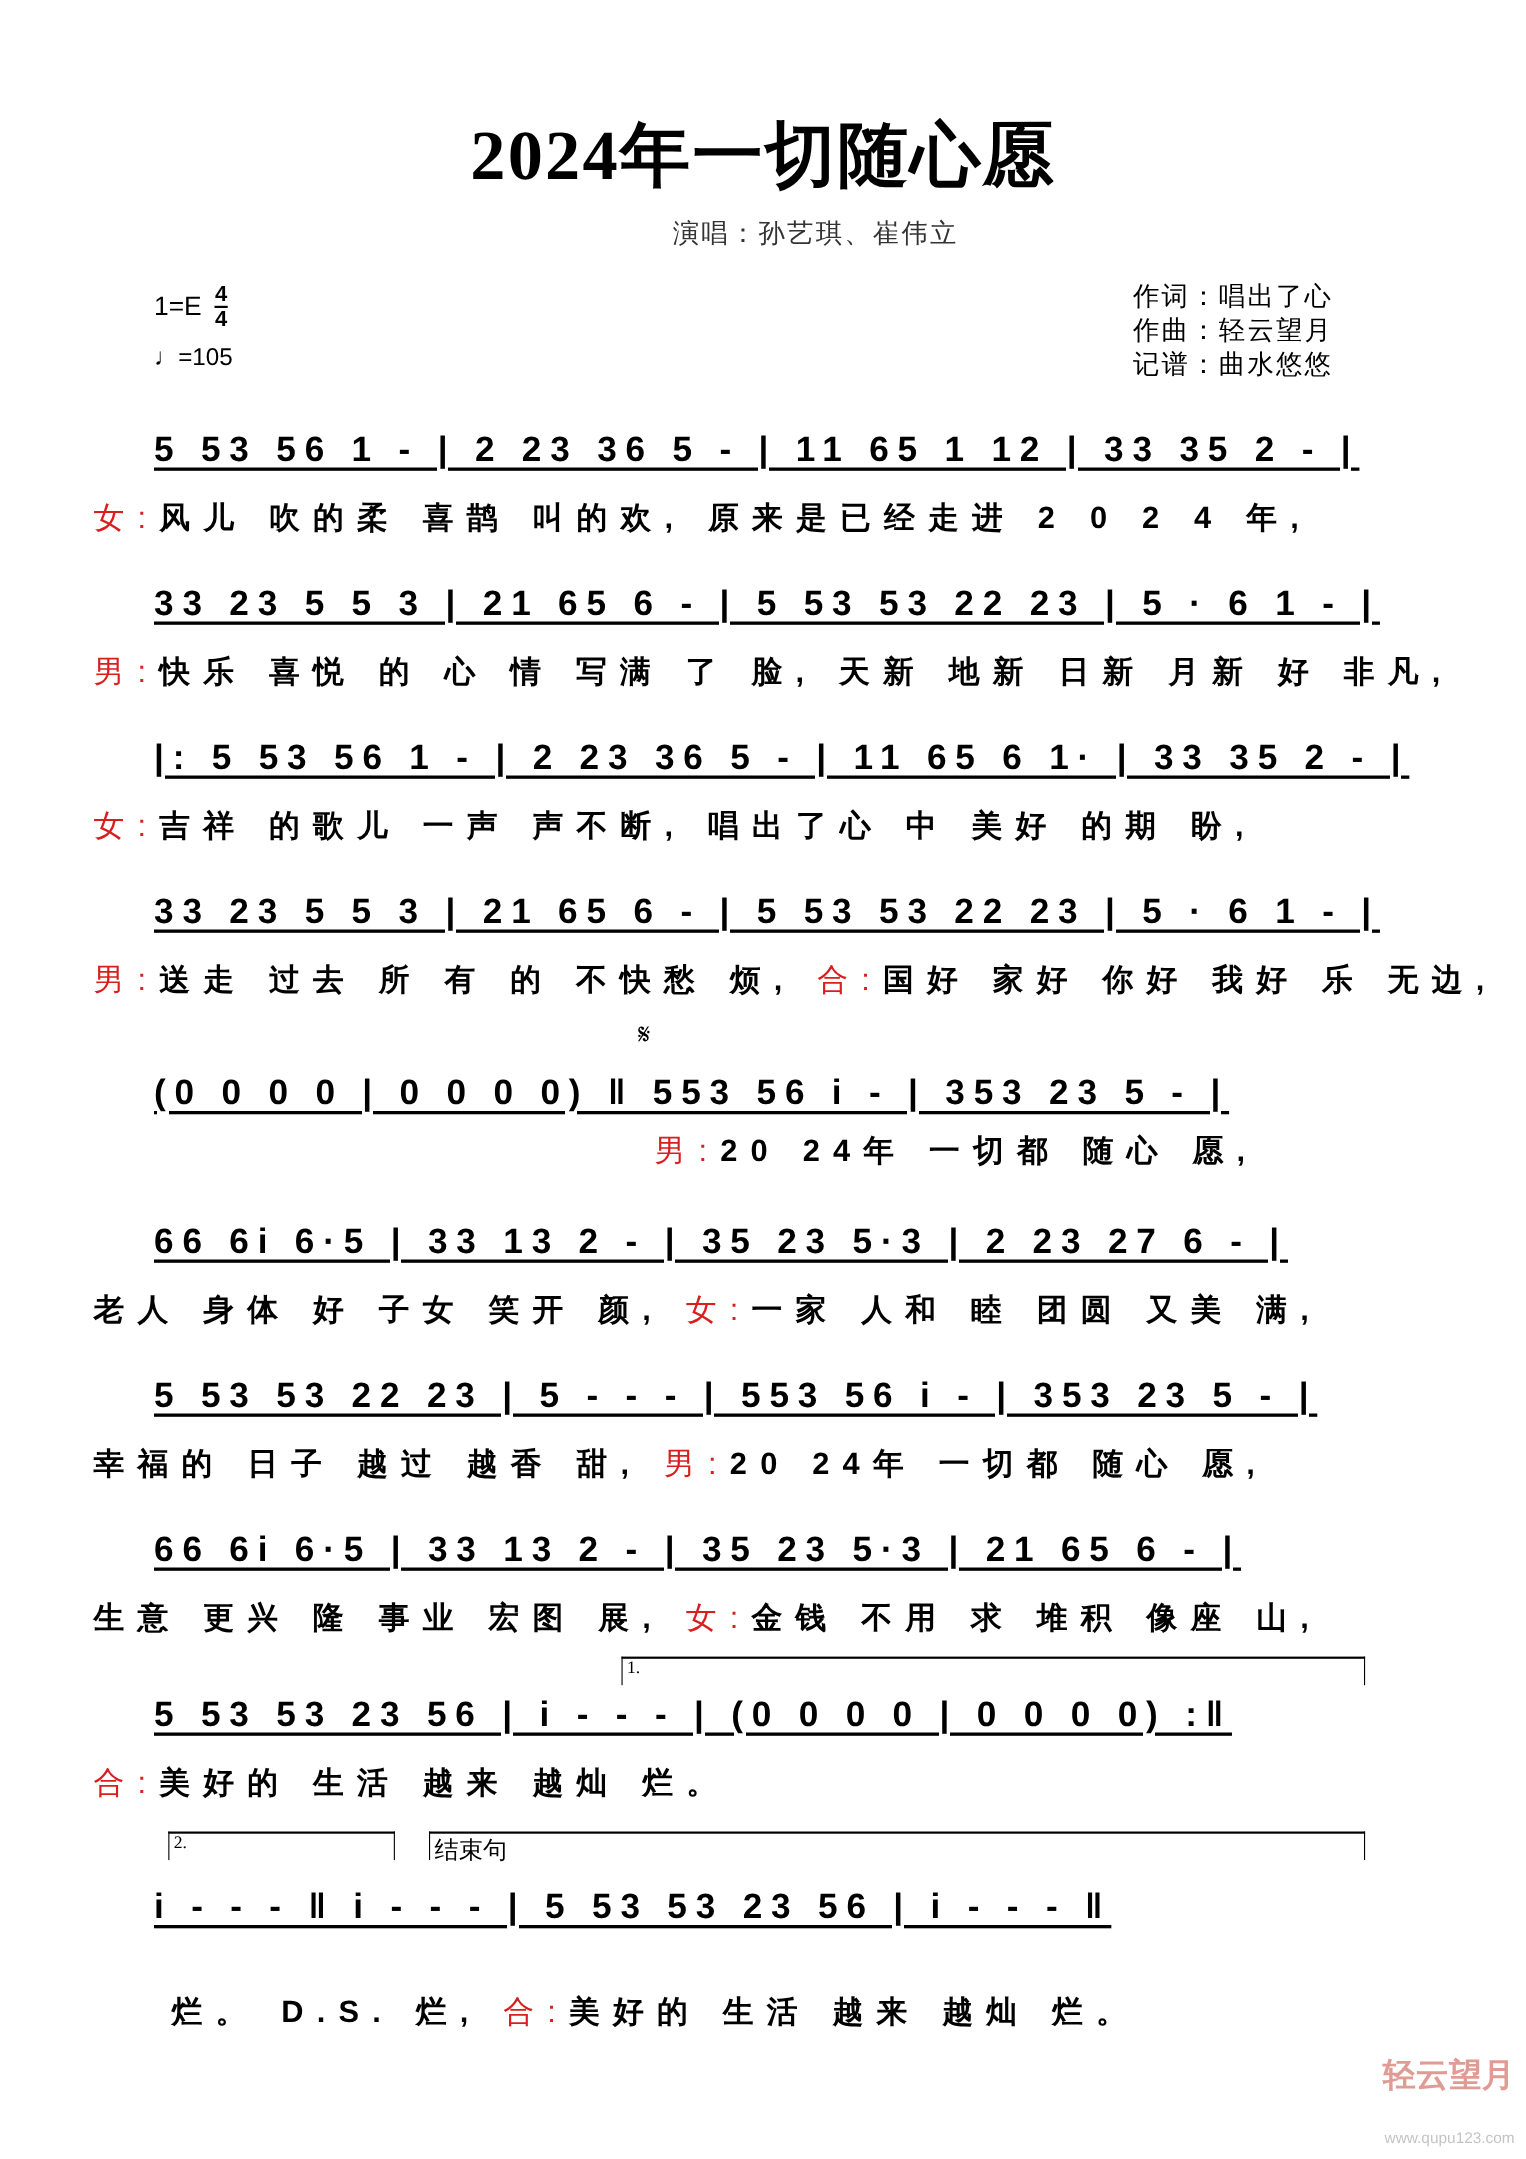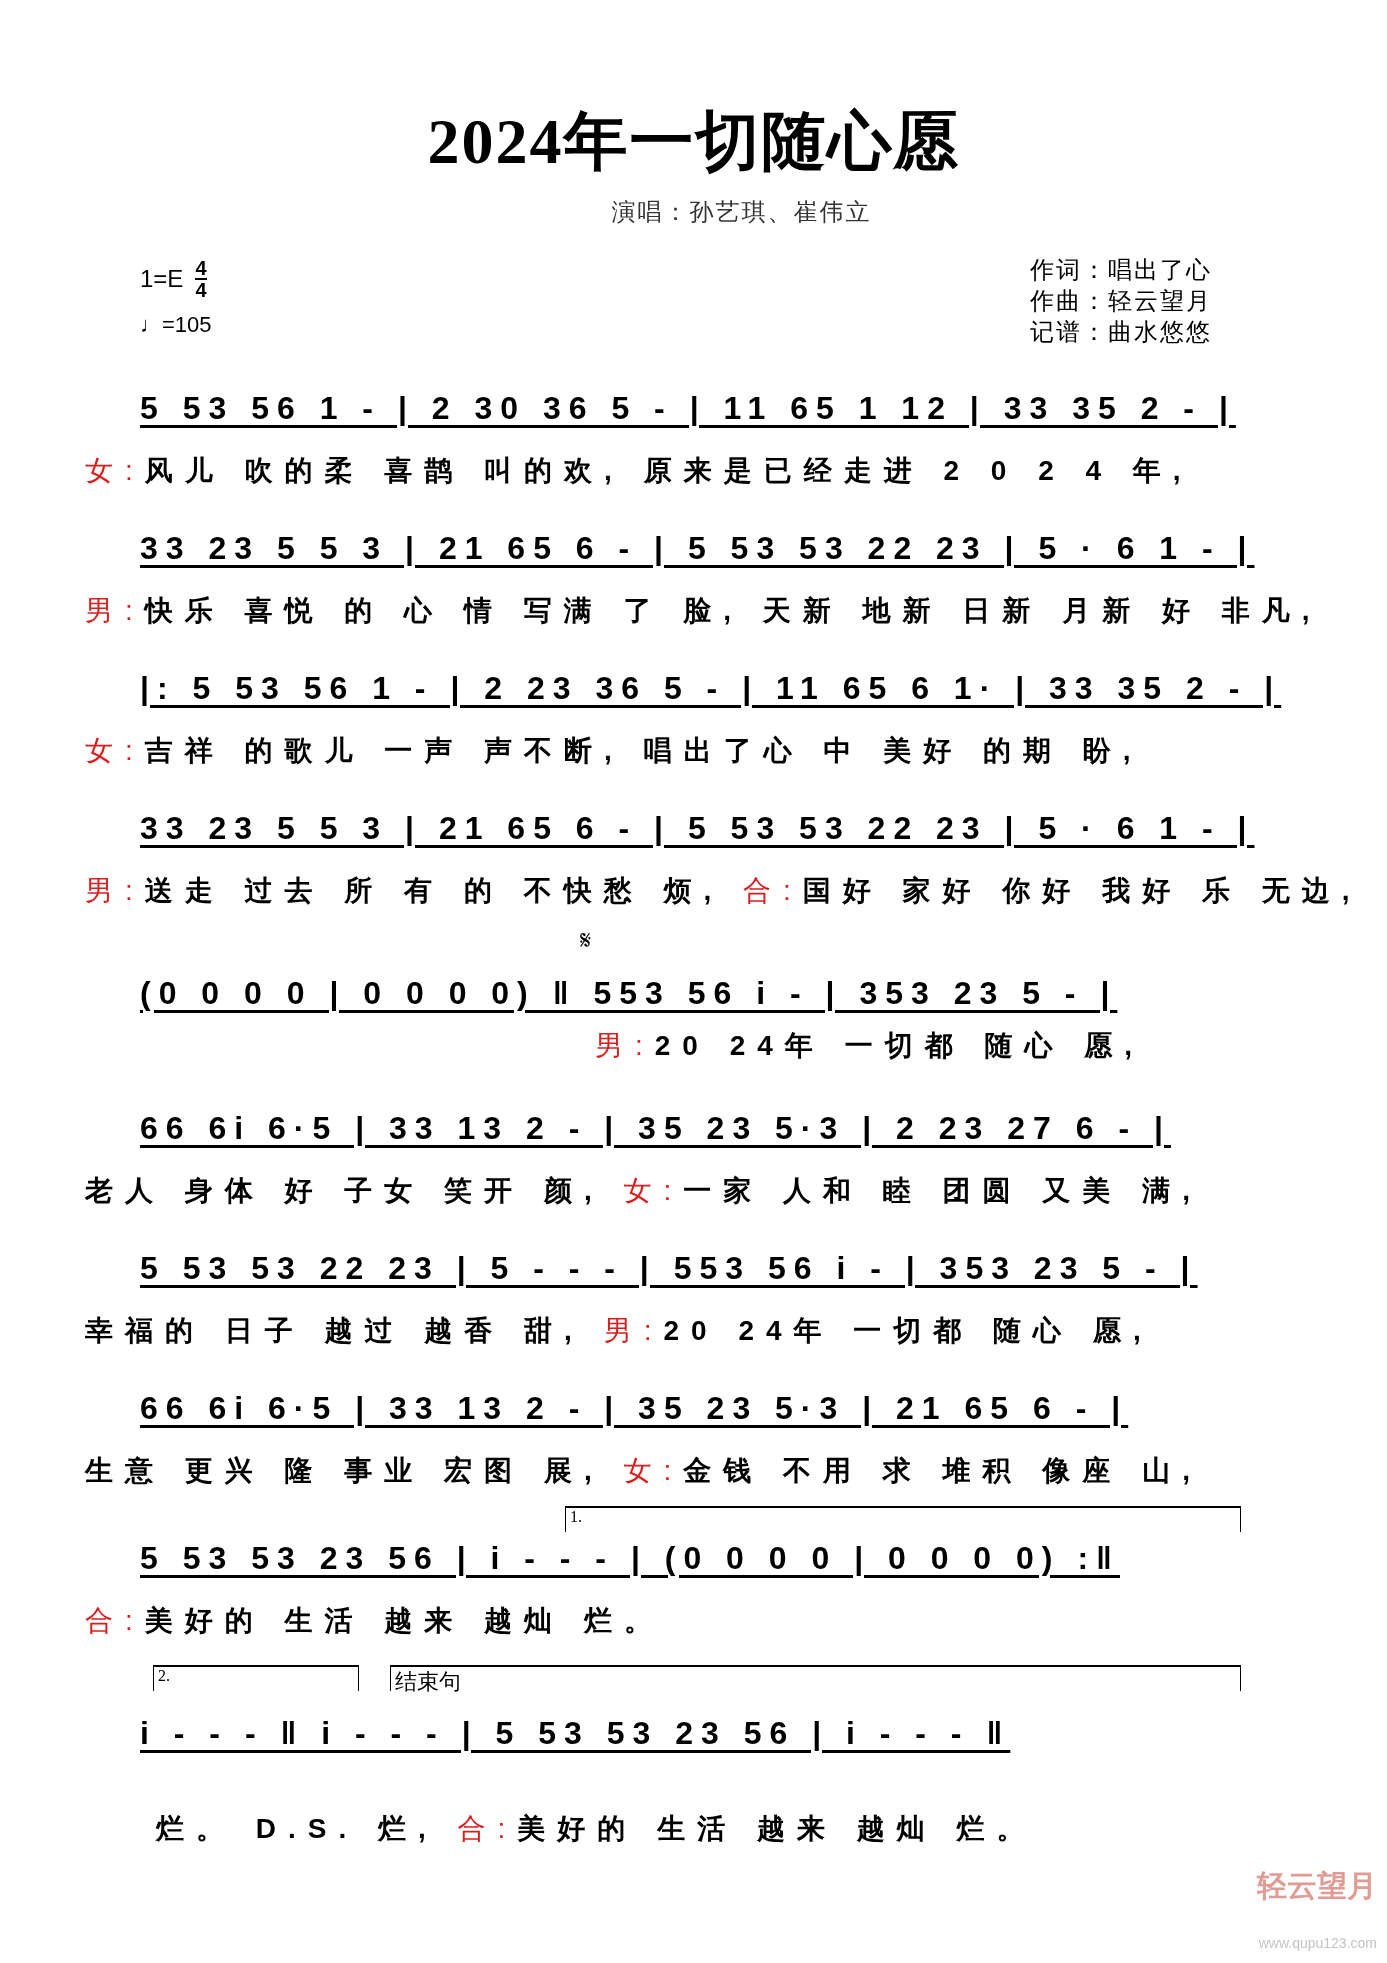--- a/index.html
+++ b/index.html
@@ -35,21 +35,21 @@
 </div>
 <div class="tempo">♩=105</div>
 <div class="credits">
   <div>作词：唱出了心</div>
   <div>作曲：轻云望月</div>
   <div>记谱：曲水悠悠</div>
 </div>
 
 <div id="score">
     <div class="row" style="top: 360px;">
-      <div style="position: absolute; left: 140px; top: 30px; width: 1100px; font-size: 32px; font-weight: bold; letter-spacing: 8px; white-space: pre; text-decoration: underline; text-underline-offset: 6px;">5 53 56 1 - | 2 30 36 5 - | 11 65 1 12 | 33 35 2 - |</div>
+      <div style="position: absolute; left: 140px; top: 30px; width: 1100px; font-size: 32px; font-weight: bold; letter-spacing: 8px; white-space: pre; text-decoration: underline; text-underline-offset: 6px;">5 53 56 1 - | 2 23 36 5 - | 11 65 1 12 | 33 35 2 - |</div>
       <div class="lyr" style="left: 85px; top: 92px;"><span class="role">女:</span>风儿 吹的柔 喜鹊 叫的欢, 原来是已经走进 2 0 2 4 年,</div>
     </div>
     <div class="row" style="top: 500px;">
       <div style="position: absolute; left: 140px; top: 30px; width: 1100px; font-size: 32px; font-weight: bold; letter-spacing: 8px; white-space: pre; text-decoration: underline; text-underline-offset: 6px;">33 23 5 5 3 | 21 65 6 - | 5 53 53 22 23 | 5 · 6 1 - |</div>
       <div class="lyr" style="left: 85px; top: 92px;"><span class="role">男:</span>快乐 喜悦 的 心 情 写满 了 脸, 天新 地新 日新 月新 好 非凡,</div>
     </div>
     <div class="row" style="top: 640px;">
       <div style="position: absolute; left: 140px; top: 30px; width: 1100px; font-size: 32px; font-weight: bold; letter-spacing: 8px; white-space: pre; text-decoration: underline; text-underline-offset: 6px;">|: 5 53 56 1 - | 2 23 36 5 - | 11 65 6 1· | 33 35 2 - |</div>
       <div class="lyr" style="left: 85px; top: 92px;"><span class="role">女:</span>吉祥 的歌儿 一声 声不断, 唱出了心 中 美好 的期 盼,</div>
     </div>

